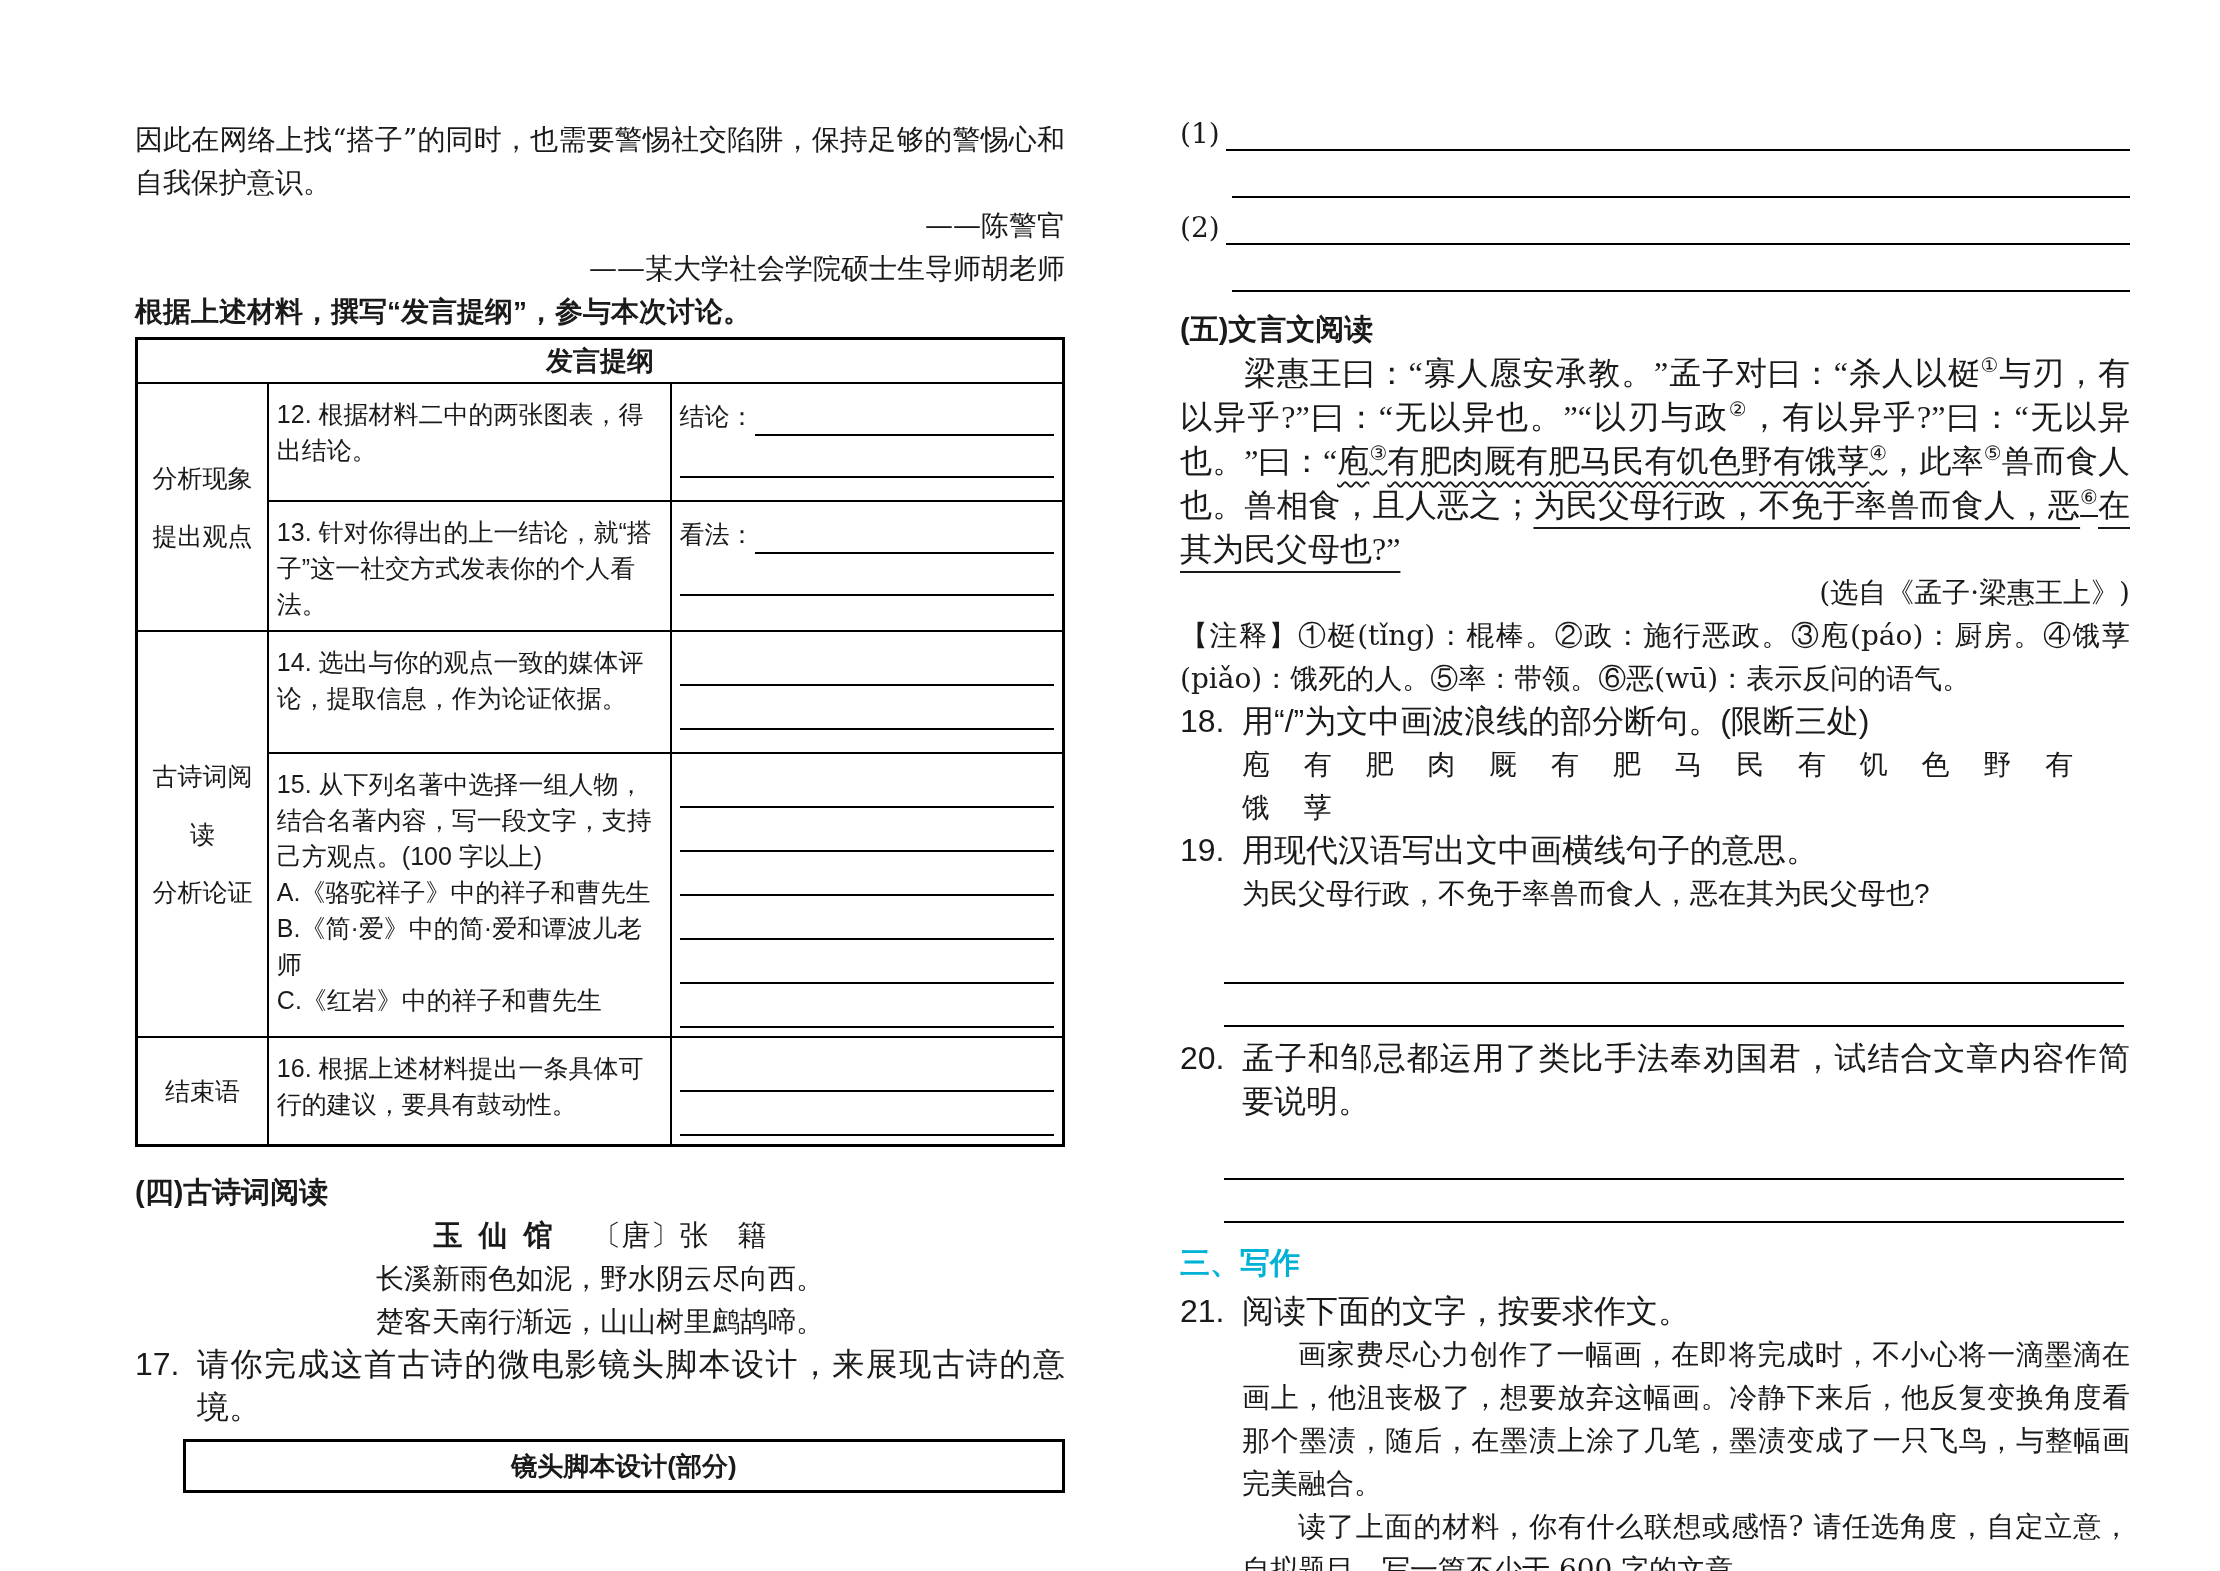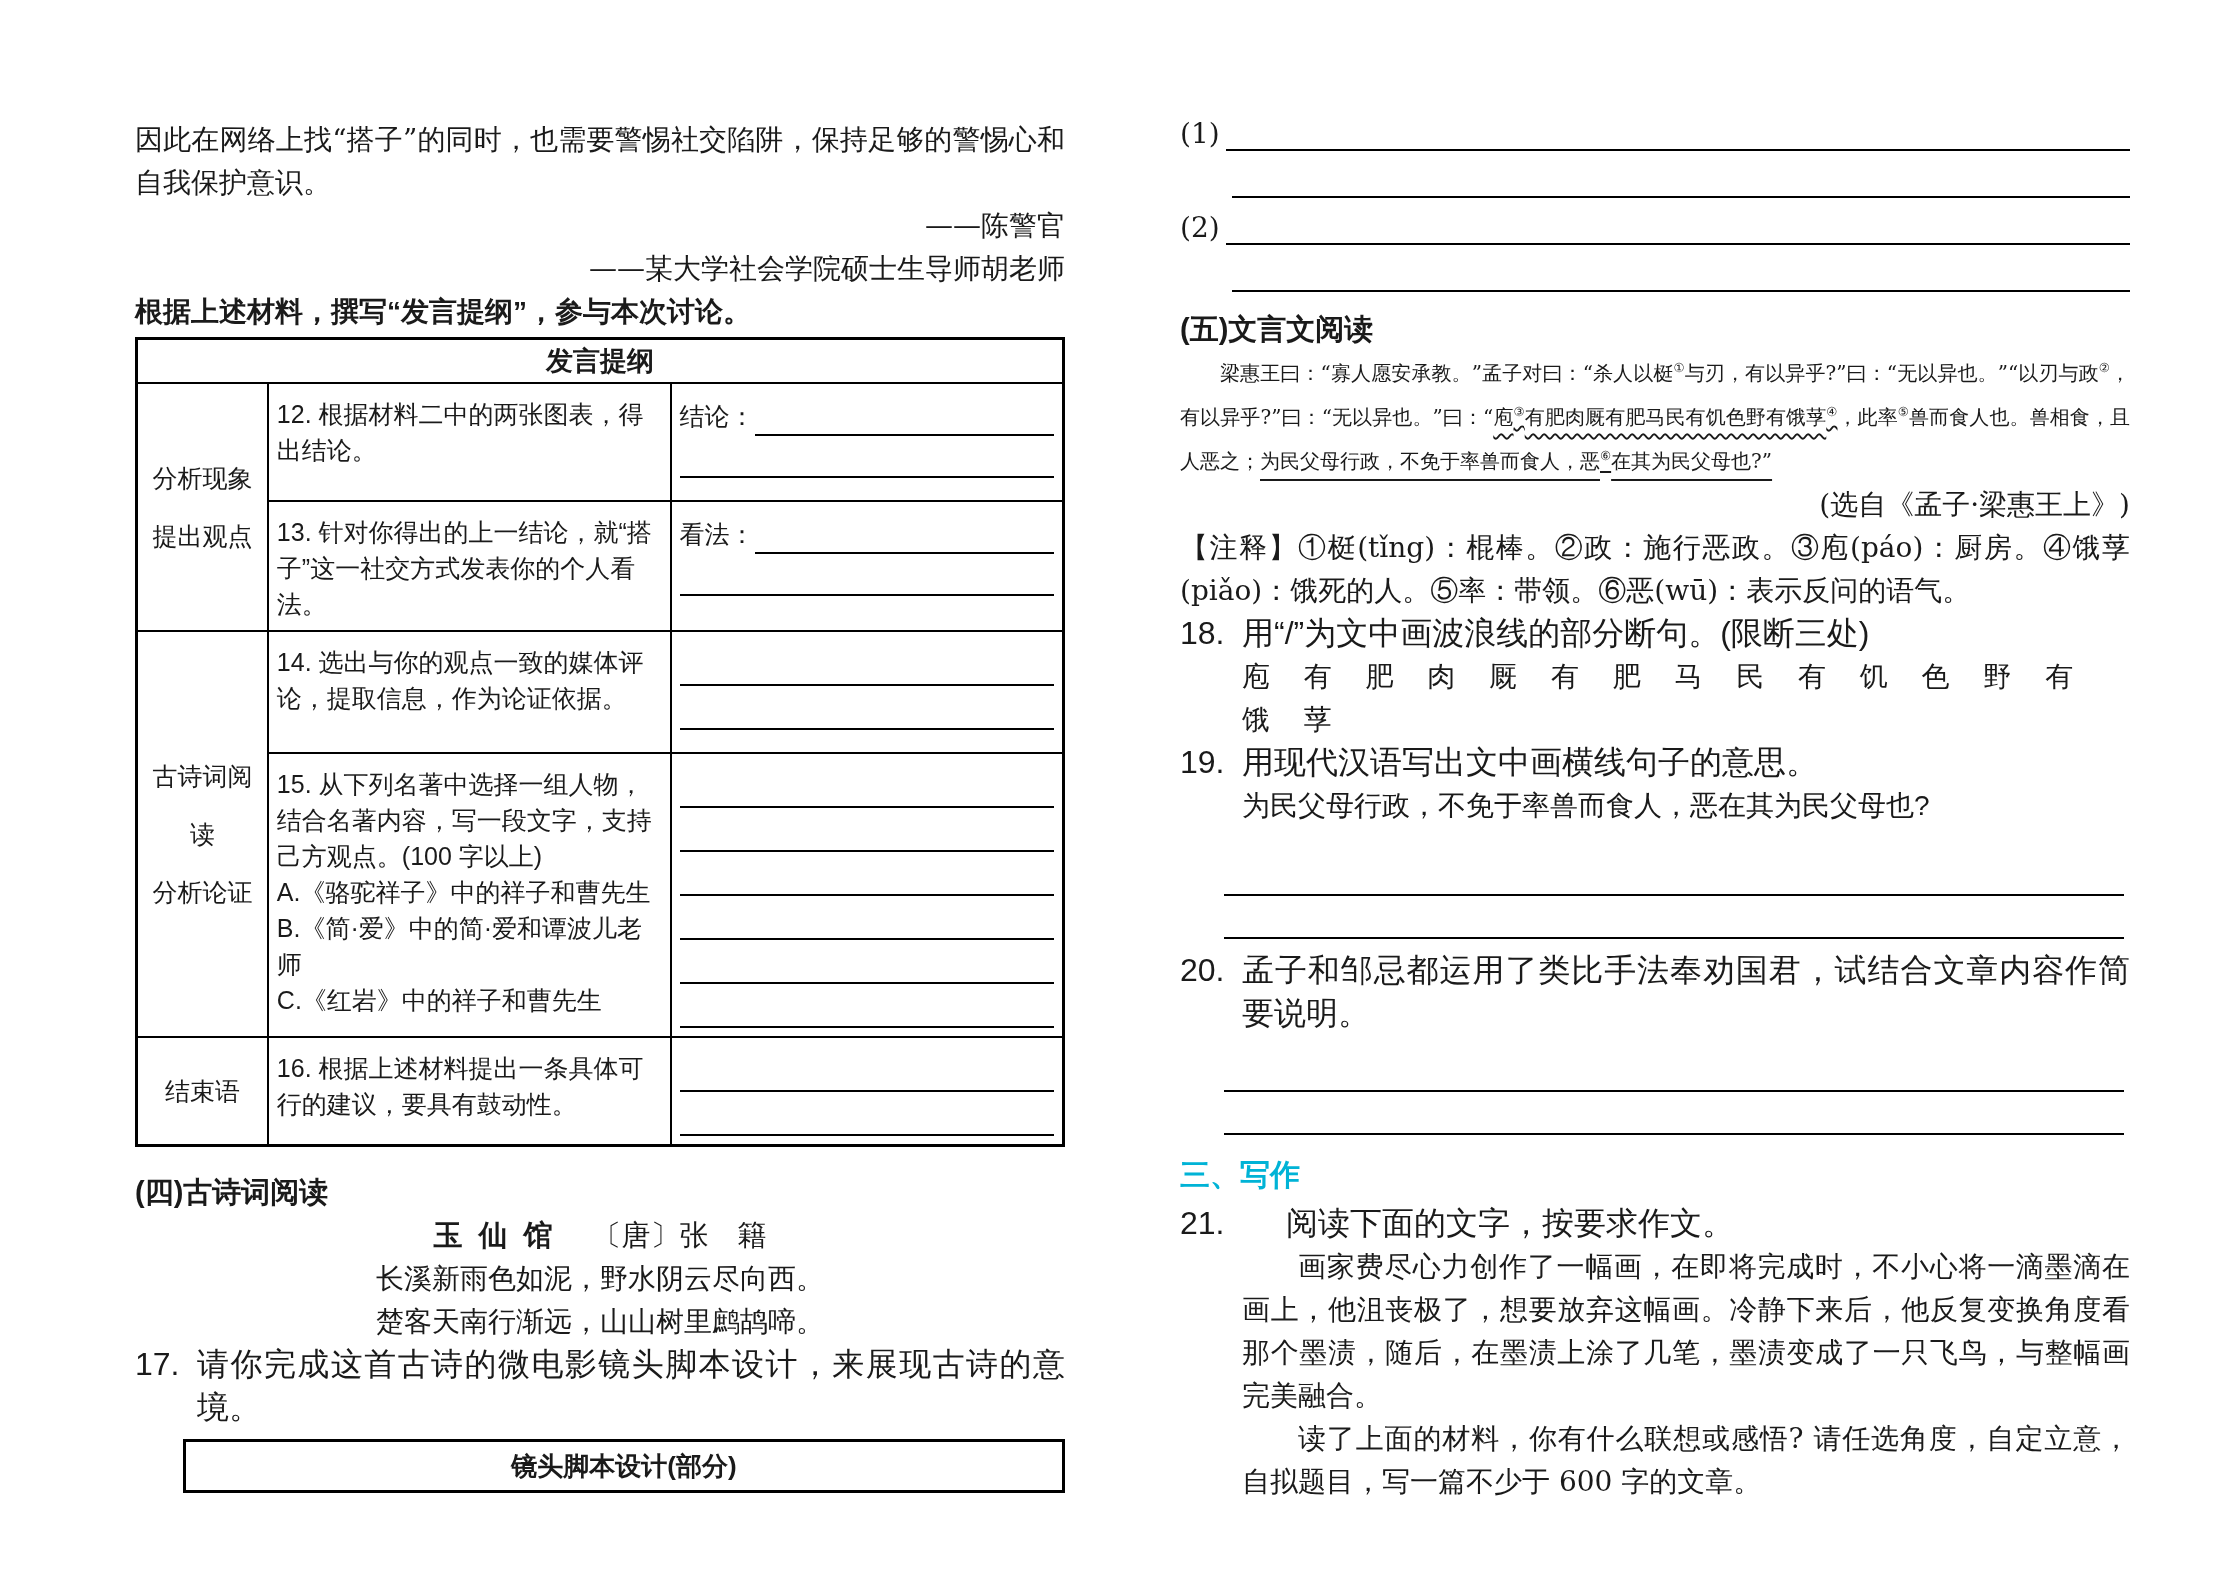--- a/index.html
+++ b/index.html
@@ -45,21 +45,21 @@
   
   .scene{margin-left:48px;margin-top:10px;width:882px;border:3px solid #000;font-size:25px;line-height:34px;text-align:center;}
   .scene td{border:2px solid #000;padding:4px 6px;height:40px;}
   .scene .cap{font-weight:bold;font-size:26px;}
   
   .numblank{display:flex;align-items:flex-end;font-size:28px;line-height:43px;}
   .numblank .lbl{white-space:nowrap;padding-right:6px;}
   .numblank .fill{flex:1;border-bottom:2px solid #000;margin-bottom:4px;}
   .wideblank{border-bottom:2px solid #000;height:41px;}
   
-  .passage{font-size:20px;line-height:44px;text-align:justify;text-indent:2em;}
+  .passage{font-size:32px;line-height:44px;text-align:justify;text-indent:2em;font-family:Liberation Serif, serif;}
   .seg-sup,.seg-wavy-sup,.seg-line-sup{font-size:0.62em;vertical-align:super;line-height:0;}
   .seg-wavy,.seg-wavy-sup{text-decoration:underline;text-decoration-style:wavy;text-decoration-thickness:2px;text-underline-offset:9px;}
   .seg-line,.seg-line-sup{text-decoration:underline;text-decoration-style:solid;text-decoration-thickness:2px;text-underline-offset:11px;}
   .source{font-size:28px;line-height:43px;text-align:right;}
   .notes{font-size:28px;line-height:43px;text-align:justify;}
   .writing-head{font-size:30px;line-height:43px;font-weight:bold;}
   .pagenum{position:absolute;left:0;top:1494px;width:2220px;text-align:center;font-size:26px;}
 </style>
 </head>
 <body>
@@ -204,21 +204,21 @@
     <div class="q hei" style="margin-top:10px;">
       <span class="qnum">20.</span>
       <span class="qtext">孟子和邹忌都运用了类比手法奉劝国君，试结合文章内容作简要说明。</span>
     </div>
 
     <div class="ansline" style="margin-top:14px;"></div>
     <div class="ansline"></div>
 
     <p class="writing-head hei" style="margin-top: 18px; color: rgb(0, 179, 214);">三、写作</p>
 
-    <div class="q hei" style="margin-top:6px;gap:44px;">
+    <div class="q hei" style="margin-top:6px;">
       <span class="qnum">21.</span>
       <span class="qtext">阅读下面的文字，按要求作文。</span>
     </div>
 
     <p class="body-text kai indent" style="padding-left:62px;width:888px;">画家费尽心力创作了一幅画，在即将完成时，不小心将一滴墨滴在画上，他沮丧极了，想要放弃这幅画。冷静下来后，他反复变换角度看那个墨渍，随后，在墨渍上涂了几笔，墨渍变成了一只飞鸟，与整幅画完美融合。</p>
     <p class="body-text kai indent" style="padding-left:62px;width:888px;">读了上面的材料，你有什么联想或感悟? 请任选角度，自定立意，自拟题目，写一篇不少于 600 字的文章。</p>
   </div>
 
 </div>
 

